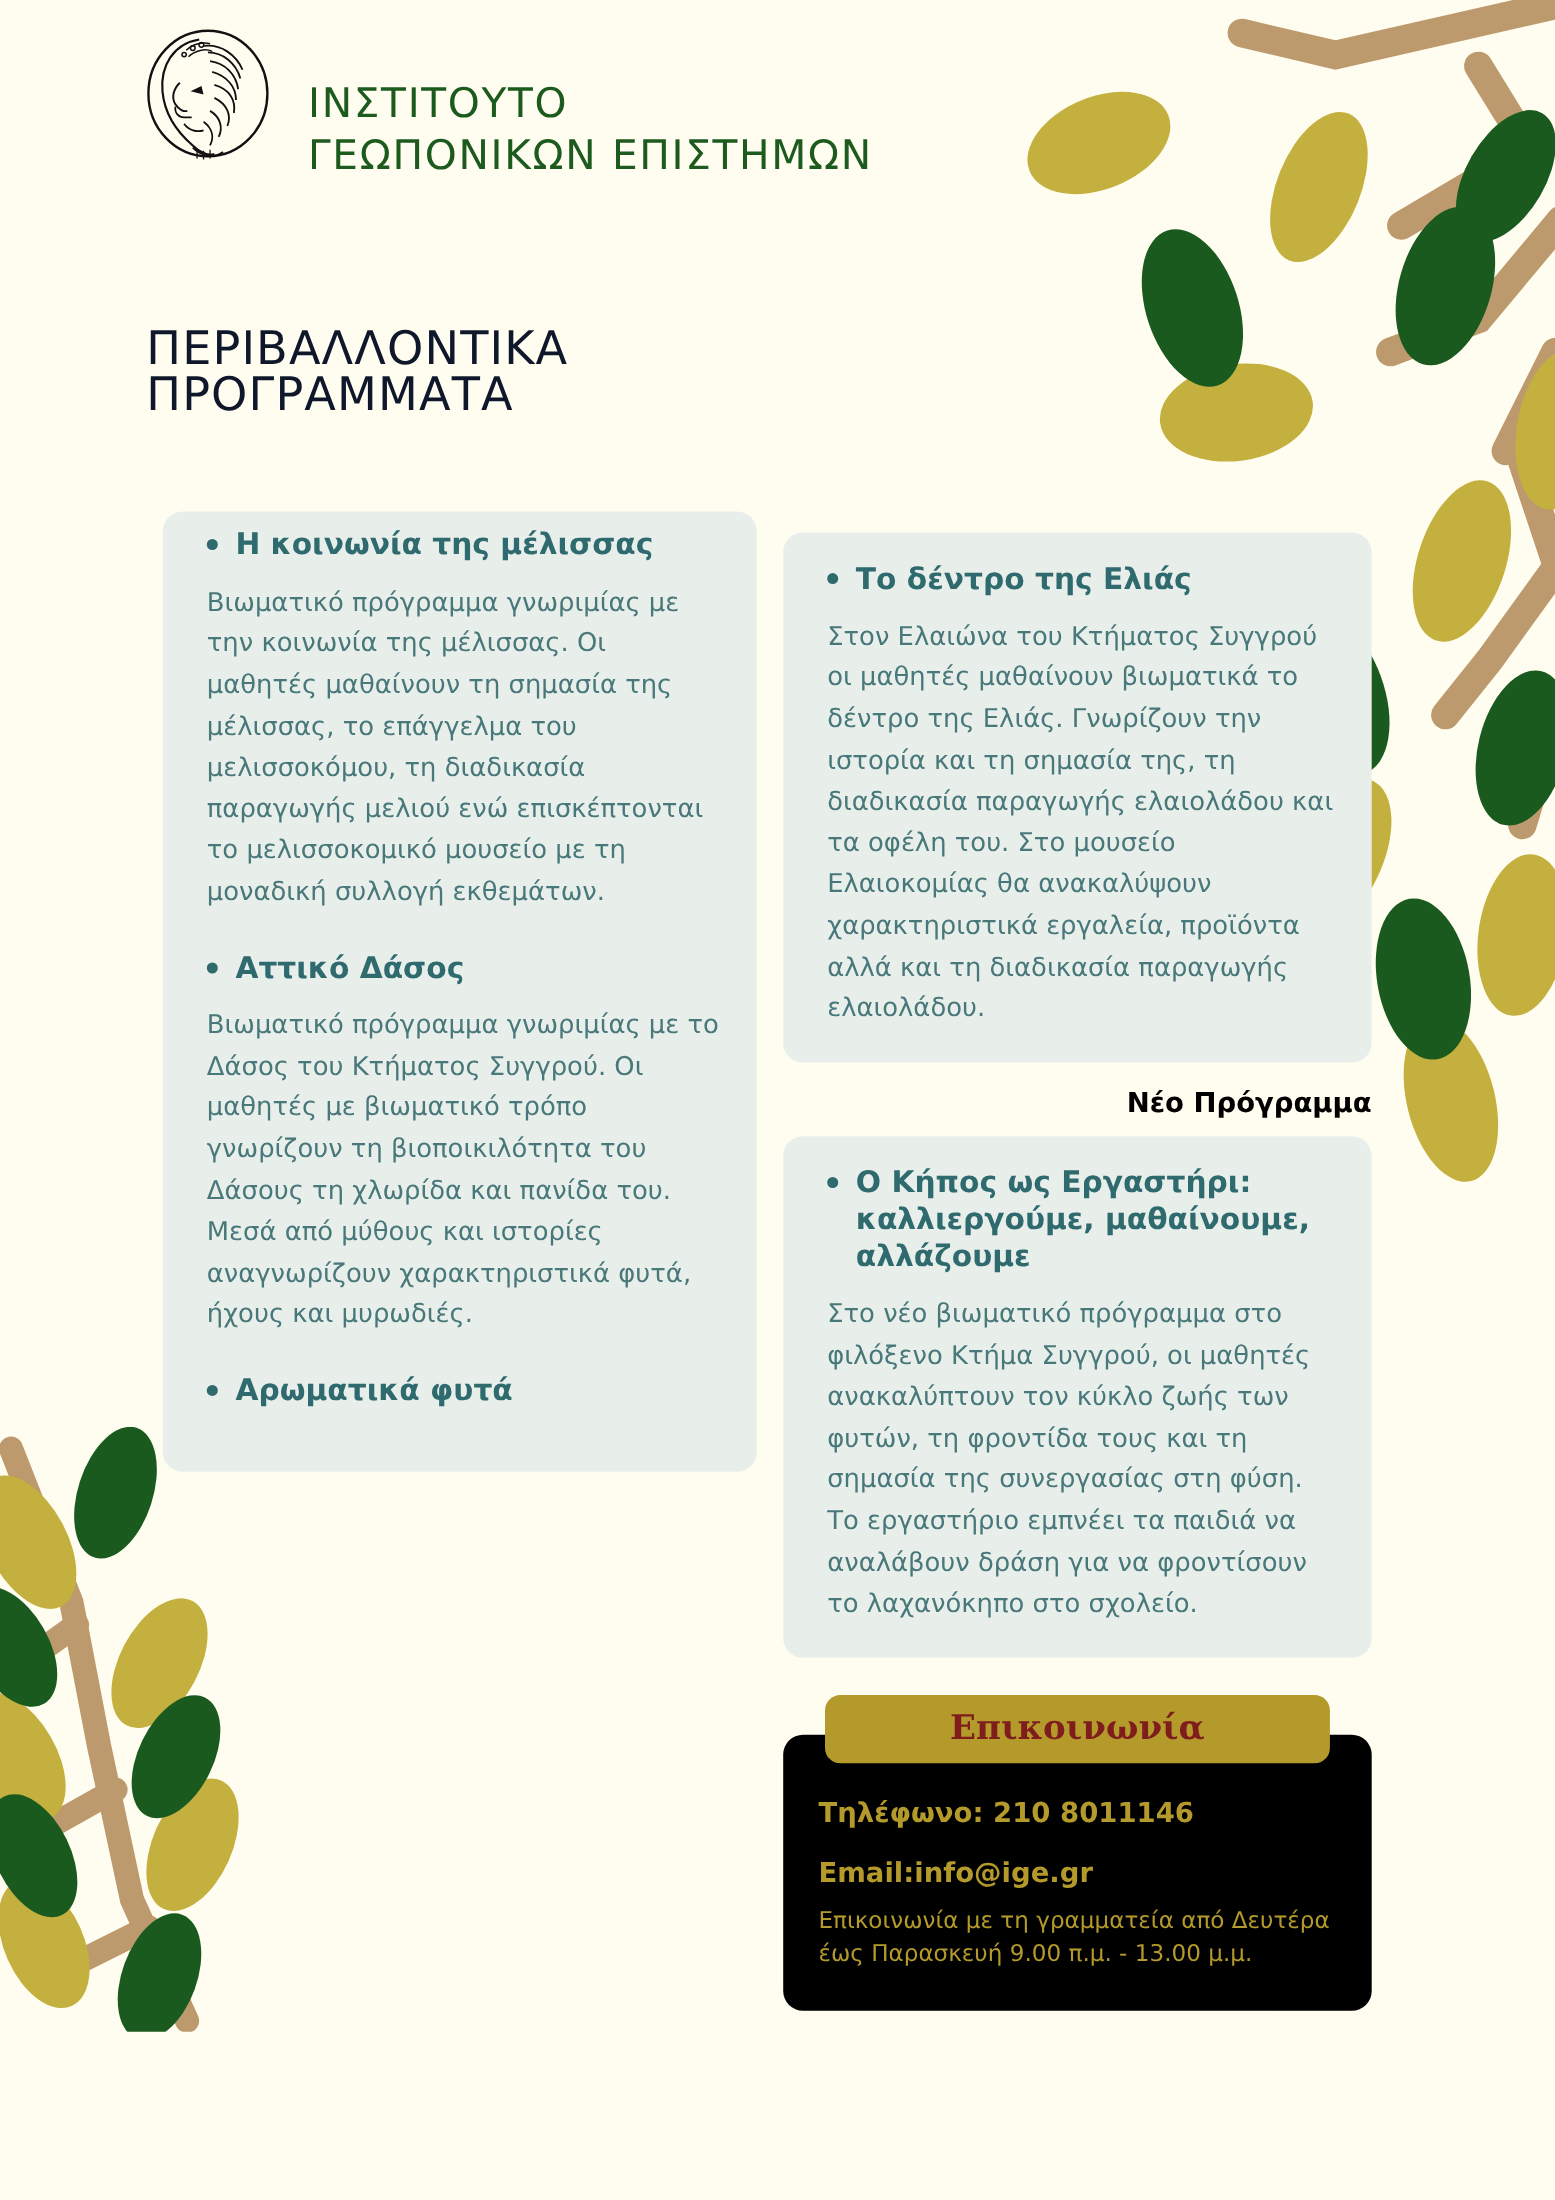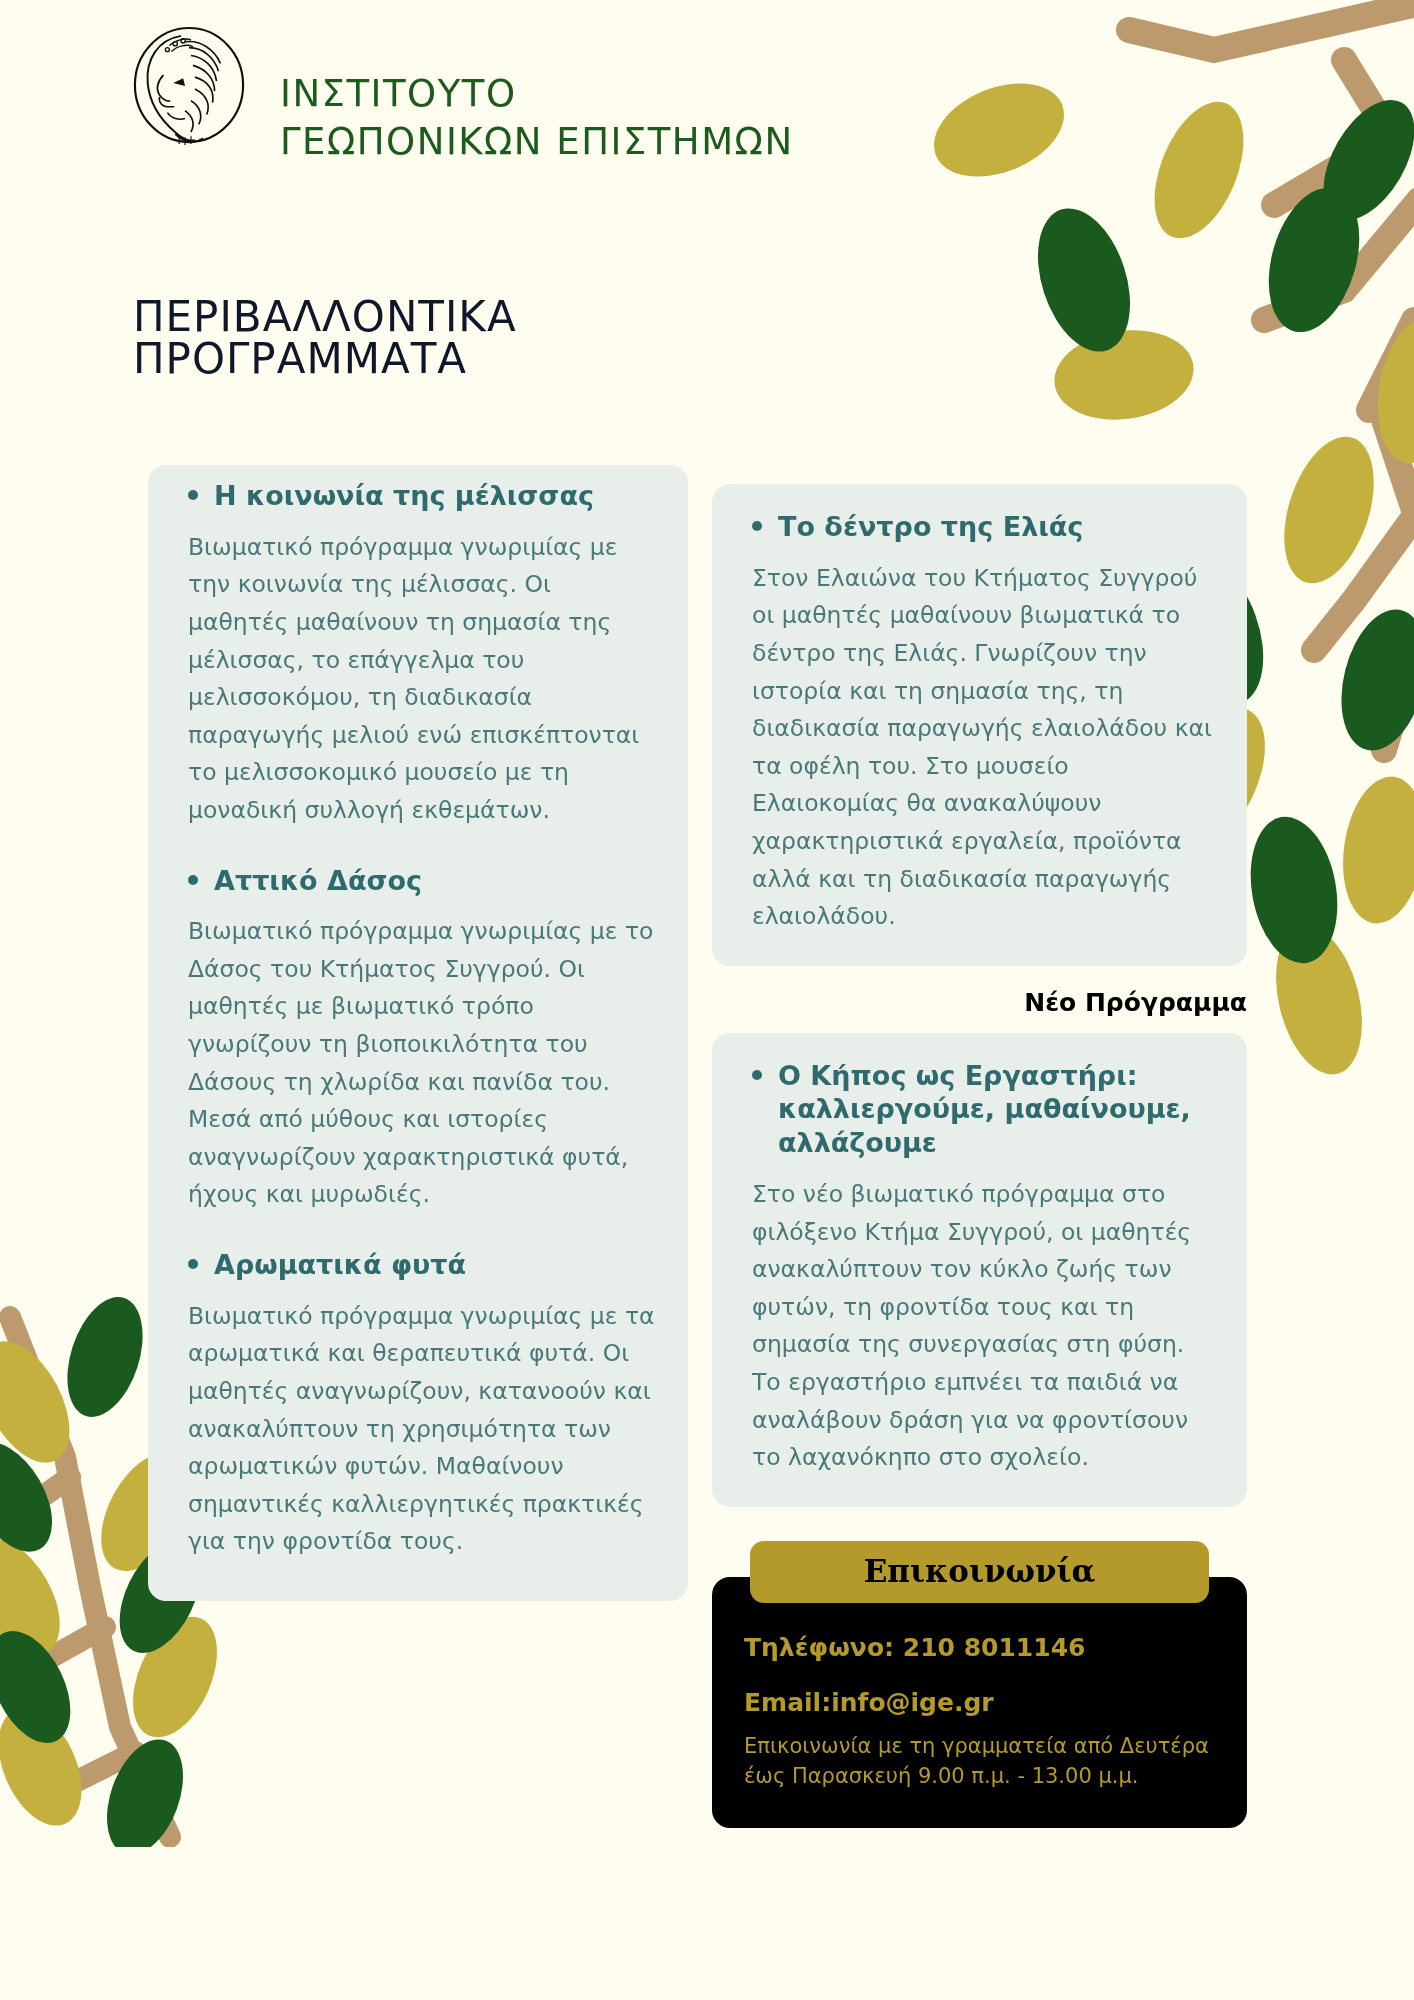--- a/index.html
+++ b/index.html
@@ -77,21 +77,21 @@
     color:#000000;
     font-weight:bold;font-size:25px;
     margin:22px 0 16px 0;
   }
   .contact-wrap{position:relative;margin-top:34px;}
   .contact-banner{
     position:relative;z-index:4;
     margin:0 38px;
     background:#B39A2B;
     border-radius:14px;
-    color:#000000;
+    color:#7f1d1d;
     font-family:"DejaVu Serif","Liberation Serif",serif;
     font-weight:bold;font-size:31px;
     text-align:center;
     padding:12px 0 14px 0;
   }
   .contact-card{
     position:relative;z-index:3;
     margin-top:-26px;
     background:#000000;
     border-radius:18px;
@@ -228,21 +228,20 @@
           <span>Αττικό Δάσος</span>
         </div>
         <p class="prog-body">Βιωματικό πρόγραμμα γνωριμίας με το Δάσος του Κτήματος Συγγρού. Οι μαθητές με βιωματικό τρόπο γνωρίζουν τη βιοποικιλότητα του Δάσους τη χλωρίδα και πανίδα του. Μεσά από μύθους και ιστορίες αναγνωρίζουν χαρακτηριστικά φυτά, ήχους και μυρωδιές.</p>
       </div>
 
       <div class="prog">
         <div class="prog-head">
           <span class="bullet"></span>
           <span>Αρωματικά φυτά</span>
         </div>
-        <p class="prog-body">Βιωματικό πρόγραμμα γνωριμίας με τα αρωματικά και θεραπευτικά φυτά. Οι μαθητές αναγνωρίζουν, κατανοούν και ανακαλύπτουν τη χρησιμότητα των αρωματικών φυτών. Μαθαίνουν σημαντικές καλλιεργητικές πρακτικές για την φροντίδα τους.</p>
       </div>
 
     </div>
   </div>
 
   <div class="col" id="col-right">
 
     <div class="card">
       <div class="prog-head">
         <span class="bullet"></span>

